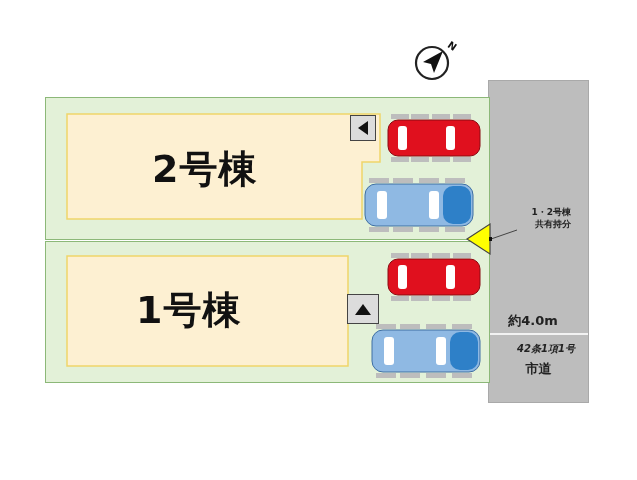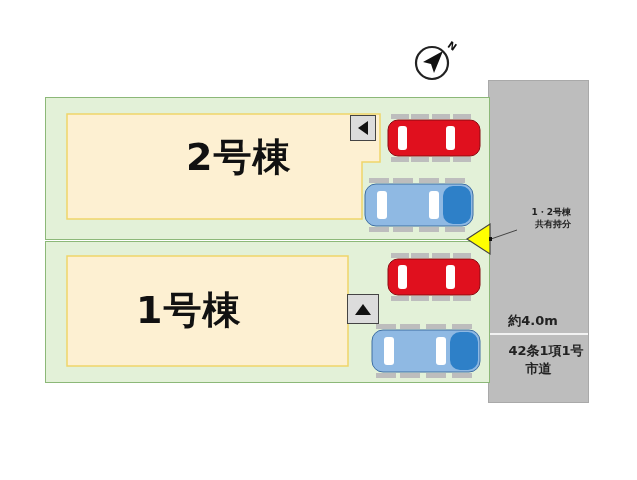--- a/index.html
+++ b/index.html
@@ -22,28 +22,28 @@
   <svg width="50" height="48" viewBox="0 0 50 48">
     <circle cx="22" cy="27" r="16" fill="none" stroke="#222" stroke-width="2.2"></circle>
     <path d="M33 15 L13 26 L21 28 L24 37 Z" fill="#111"></path>
     <text x="39" y="13" font-size="10" font-weight="bold" fill="#111" transform="rotate(35 42 8)">N</text>
   </svg>
 </div>
 
 <div class="road" style="left:488px;top:80px;width:101px;height:323px;"></div>
 <div class="abs" style="left:489px;top:333px;width:99px;height:2px;background:#f2f2f2;"></div>
 <div class="road-text" style="left:489px;top:312px;width:88px;font-size:13px;">約4.0m</div>
-<div class="road-text" style="left:489px;top:342px;width:114px;font-size:13px;">42条1項1号</div>
+<div class="road-text" style="left:489px;top:342px;width:114px;font-size:10px;font-style:italic;">42条1項1号</div>
 <div class="road-text" style="left:489px;top:360px;width:99px;font-size:13px;">市道</div>
 
 <div class="lot" style="left:45px;top:97px;width:445px;height:143px;"></div>
 <svg class="abs" style="left:66px;top:113px;" width="316" height="107">
   <path d="M1 1 H314 V49 H296 V106 H1 Z" fill="#fdf0d2" stroke="#efd56a" stroke-width="1.5"></path>
 </svg>
-<div class="bldg-label" style="left:152px;top:132px;margin-left:34px;">2号棟</div>
+<div class="bldg-label" style="left:152px;top:144px;">2号棟</div>
 <div class="entry" style="left:350px;top:115px;">
   <svg width="12" height="14">
       <path d="M1 7 L11 0 L11 14 Z" fill="#111"></path>
     </svg>
 </div>
 
 <div class="lot" style="left:45px;top:241px;width:445px;height:142px;"></div>
 <svg class="abs" style="left:66px;top:255px;" width="285" height="112">
   <path d="M1 1 H282 V111 H1 Z" fill="#fdf0d2" stroke="#efd56a" stroke-width="1.5"></path>
 </svg>

